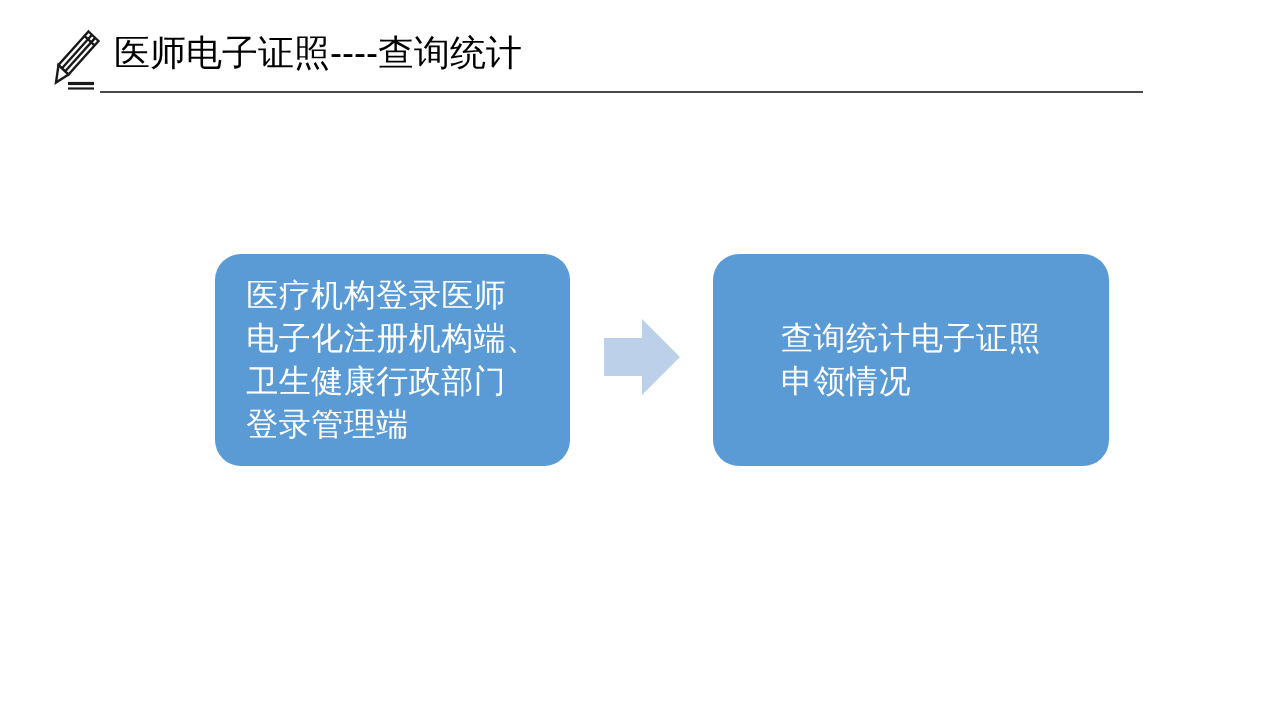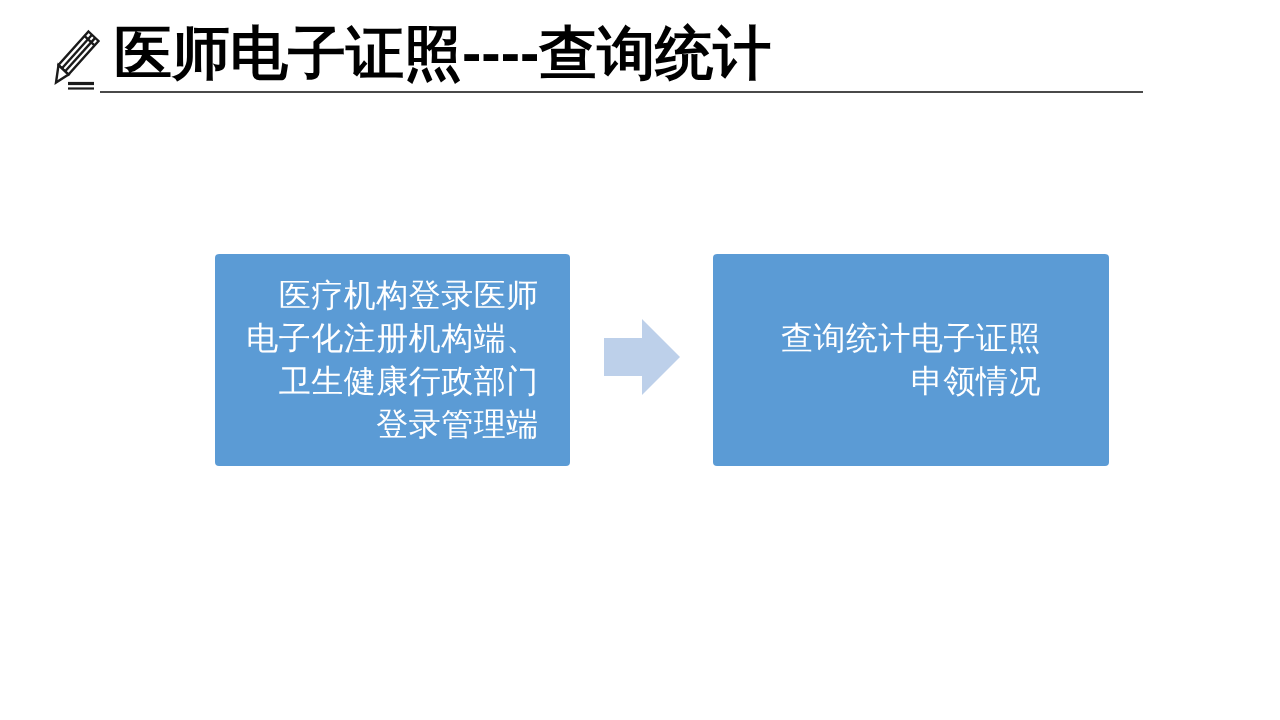--- a/index.html
+++ b/index.html
@@ -35,26 +35,26 @@
   #pencil-icon svg {
     display: block;
     width: 56px;
     height: 68px;
   }
 
   #slide-title {
     position: absolute;
     left: 114px;
     top: 26px;
-    font-size: 58px;
+    font-size: 36px;
     line-height: 54px;
     color: #000000;
     white-space: nowrap;
     letter-spacing: 0px;
-    font-weight: 700;
+    font-weight: 400;
   }
 
   #title-rule {
     position: absolute;
     left: 100px;
     top: 91px;
     width: 1043px;
     height: 0;
     border-top: 2px solid #4a4a4a;
   }
@@ -64,26 +64,26 @@
     position: absolute;
     left: 0;
     top: 0;
     width: 1280px;
     height: 720px;
   }
 
   .flow-box {
     position: absolute;
     background: #5b9bd5;
-    border-radius: 4px;
+    border-radius: 26px;
     color: #ffffff;
     display: flex;
     align-items: center;
     justify-content: center;
-    text-align: right;
+    text-align: left;
     box-sizing: border-box;
   }
 
   .flow-box-text {
     font-size: 32px;
     line-height: 43px;
     color: #ffffff;
     white-space: pre-line;
     font-weight: 400;
     letter-spacing: 0.5px;

